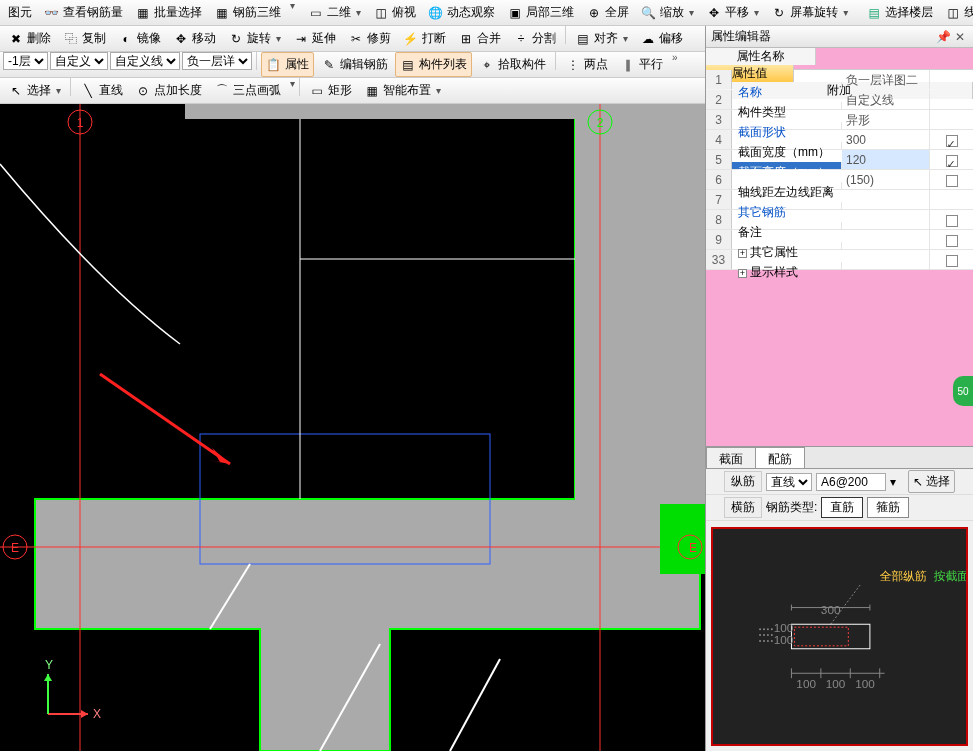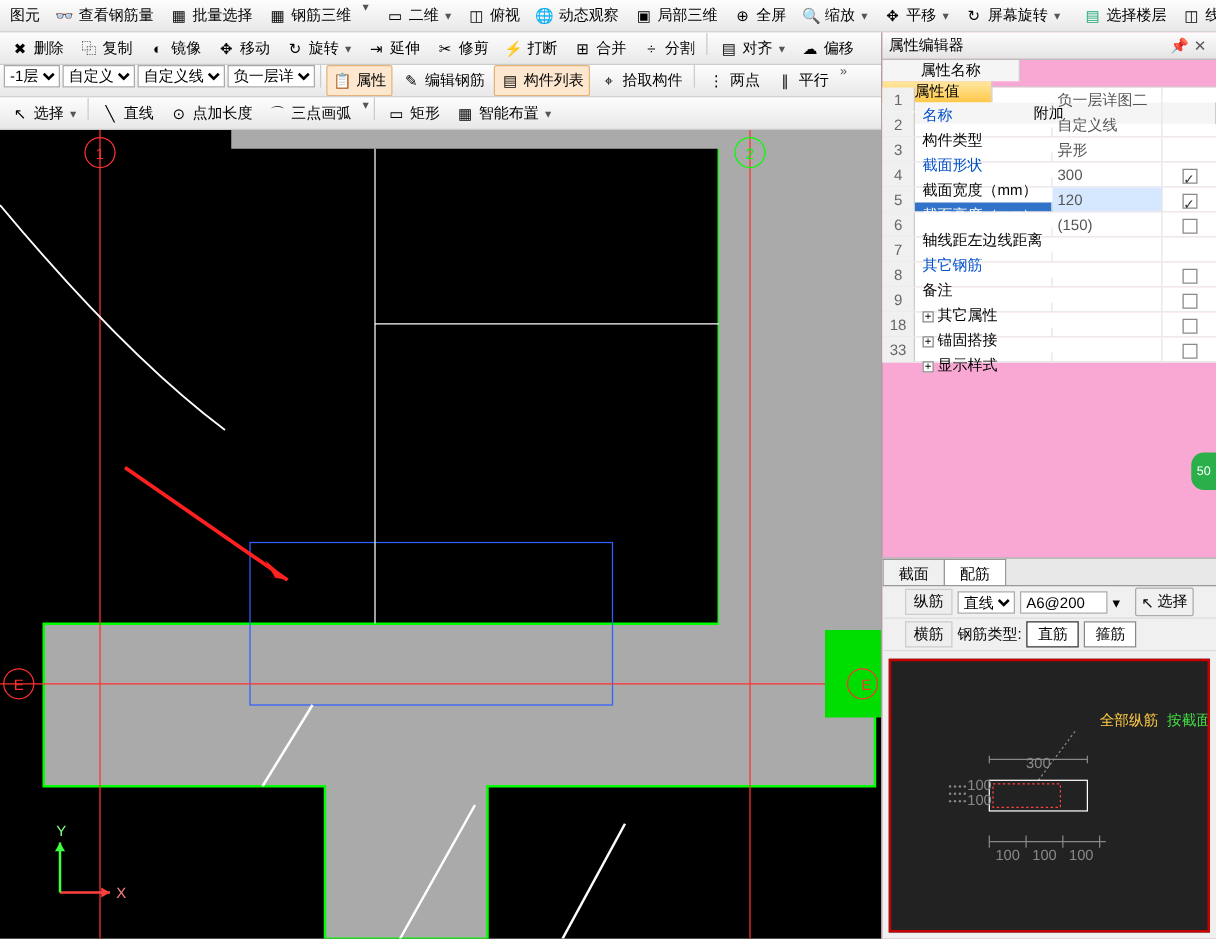--- a/index.html
+++ b/index.html
@@ -46,21 +46,21 @@
 .rebar-row { display:flex; align-items:center; height:26px; padding:2px 18px; gap:4px; border-bottom:1px solid #ddd; }
 .rebar-label { background:#eee; border:1px solid #ccc; padding:1px 6px; }
 .rebar-input { border:1px solid #aaa; padding:1px 4px; background:#fff; height:18px; }
 .type-btn { border:1px solid #888; padding:1px 8px; background:#fff; cursor:pointer; }
 .type-btn.active { background:#fff; border-color:#333; }
 
 .preview { position:absolute; left:5px; right:5px; top:80px; bottom:5px; background:#222; border:2px solid #c40000;text-decoration:underline; }
 
 select { border:1px solid #aaa; height:18px; font-size:12px; background:#fff; }
 
-.badge50 { position:absolute; right:0; top:336px; width:20px; height:30px; background:#2ab04a; border-radius:10px 0 0 10px; color:#fff; font-size:10px; display:flex; align-items:center; justify-content:center; }
+.badge50 { position:absolute; right:0; top:350px; width:20px; height:30px; background:#2ab04a; border-radius:10px 0 0 10px; color:#fff; font-size:10px; display:flex; align-items:center; justify-content:center; }
 </style>
 </head>
 <body>
 
 <div class="toolbar">
   <div class="tb-btn">
       <span>图元</span>
     </div>
   <div class="tb-btn">
       <span class="icon">👓</span>
@@ -347,26 +347,20 @@
       </div>
       <div class="prop-row">
         <div class="c0">8</div>
         <div class="c1 ">备注</div>
         <div class="c2"></div>
         <div class="c3"><span class="chk "></span></div>
       </div>
       <div class="prop-row">
         <div class="c0">9</div>
         <div class="c1 "><span class="expand">+</span>其它属性</div>
-        <div class="c2"></div>
-        <div class="c3"><span class="chk "></span></div>
-      </div>
-      <div class="prop-row">
-        <div class="c0">18</div>
-        <div class="c1 "><span class="expand">+</span>锚固搭接</div>
         <div class="c2"></div>
         <div class="c3"><span class="chk "></span></div>
       </div>
       <div class="prop-row">
         <div class="c0">33</div>
         <div class="c1 "><span class="expand">+</span>显示样式</div>
         <div class="c2"></div>
         <div class="c3"><span class="chk "></span></div>
       </div>
     </div>

